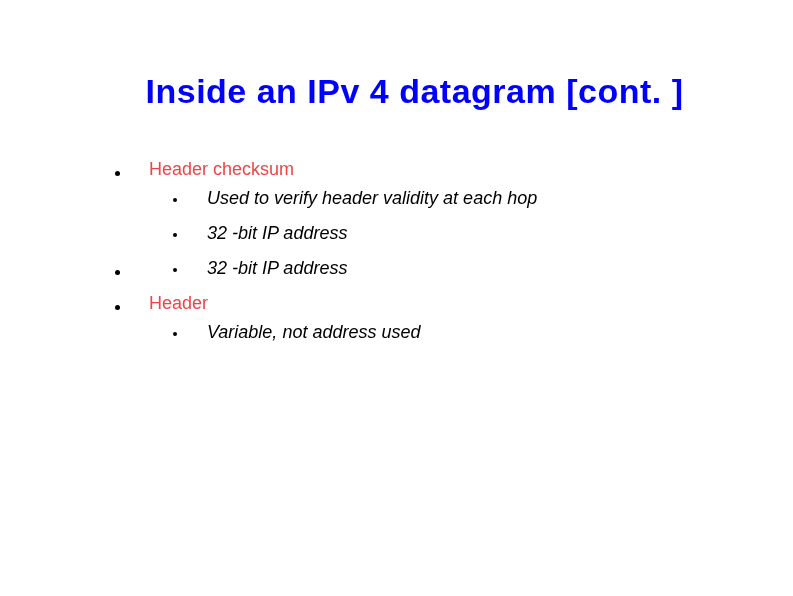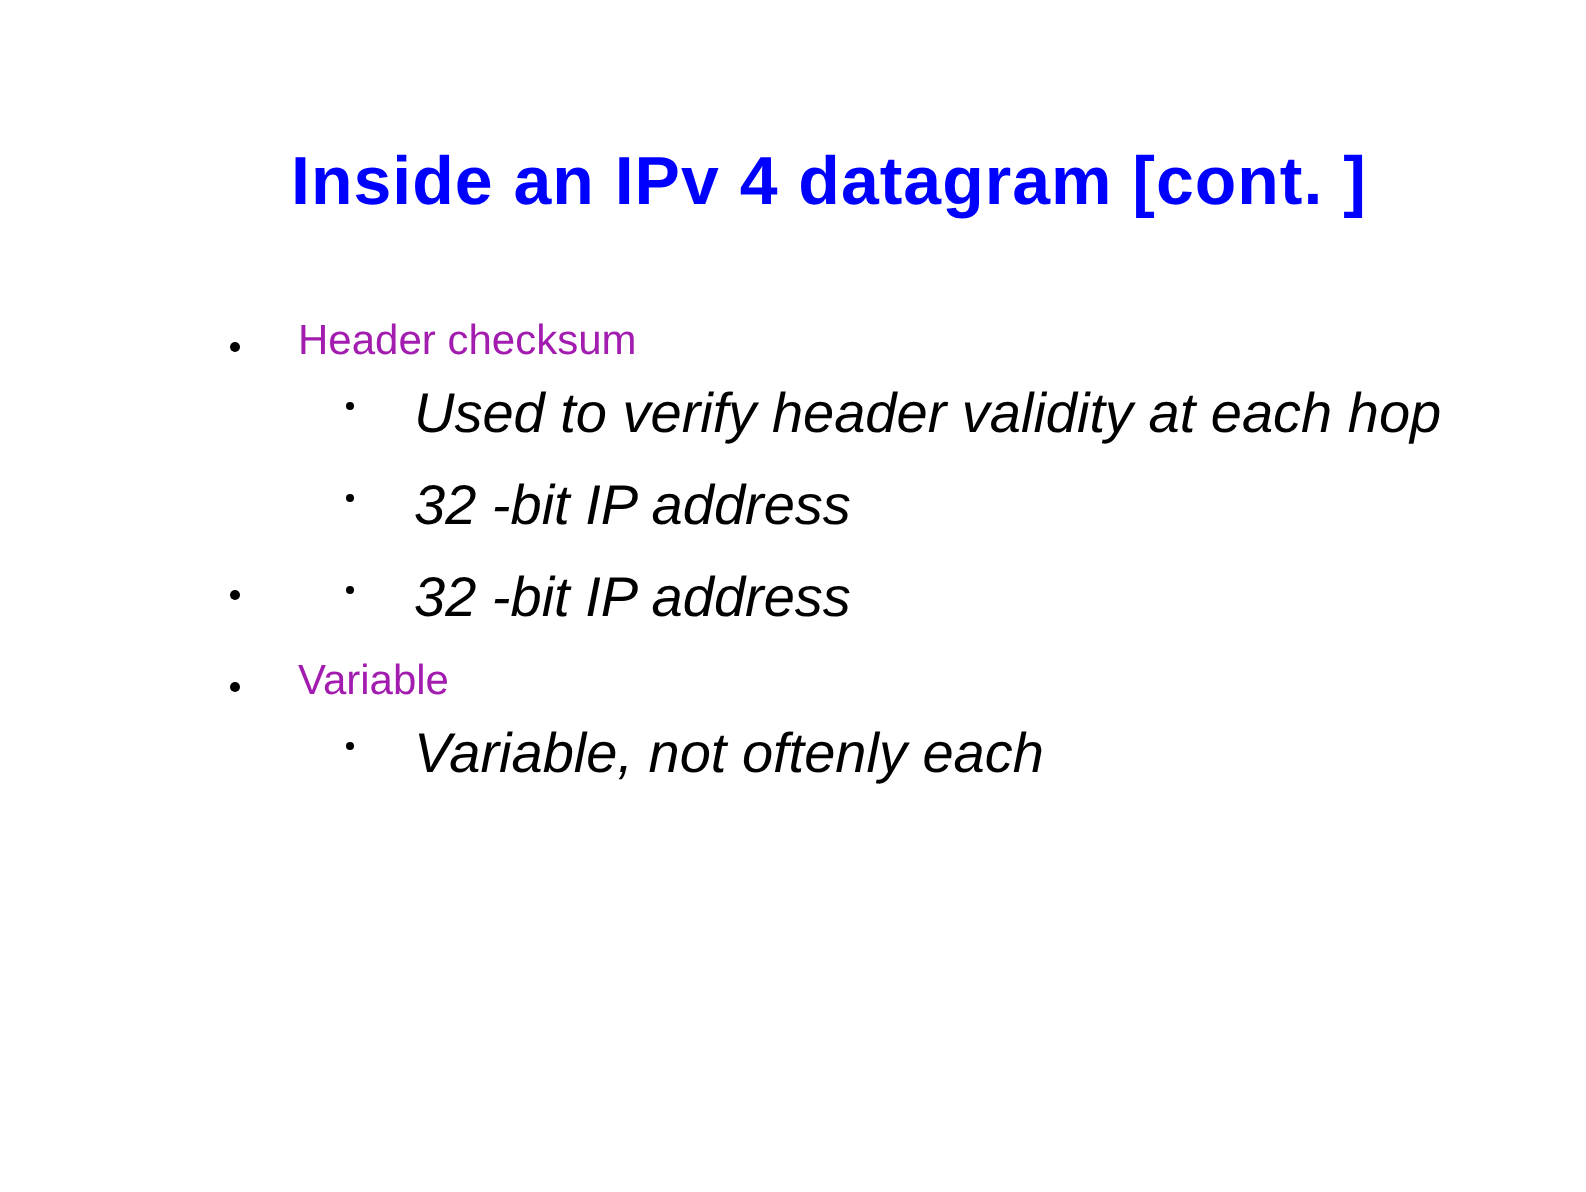--- a/index.html
+++ b/index.html
@@ -23,37 +23,37 @@
     text-align: center;
     margin-top: 72px;
     margin-bottom: 48px;
     letter-spacing: 0.5px;
     padding-left: 36px;
   }
   .content {
     margin-left: 115px;
   }
   .l1 {
-    font-size: 21px;
-    color: #a21caf;
+    font-size: 18px;
+    color: #ef4444;
     margin-bottom: 8px;
     position: relative;
     padding-left: 34px;
   }
   .l1 .bullet {
     position: absolute;
     left: 0;
     top: 12px;
     width: 5px;
     height: 5px;
     background: #000;
     border-radius: 50%;
   }
   .l2 {
-    font-size: 28px;
+    font-size: 18px;
     font-style: italic;
     color: #000000;
     margin-left: 58px;
     margin-bottom: 14px;
     position: relative;
     padding-left: 34px;
   }
   .l2 .bullet {
     position: absolute;
     left: 0;
@@ -98,25 +98,25 @@
     <div class="l1">
       <span class="bullet"></span>
     </div>
     <div class="l2">
       <span class="bullet"></span>
       <span>32 -bit IP address</span>
     </div>
 
     <div class="l1">
       <span class="bullet"></span>
-      <span>Variable</span>
+      <span>Header</span>
     </div>
     <div class="l2">
       <span class="bullet"></span>
-      <span>Variable, not oftenly each</span>
+      <span>Variable, not address used</span>
     </div>
 
   </div>
 
   <div class="footer">
     
     
     
   </div>
 

